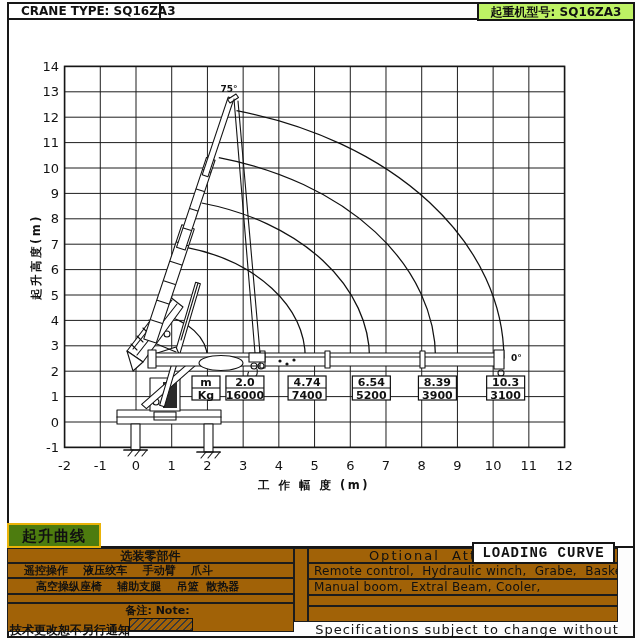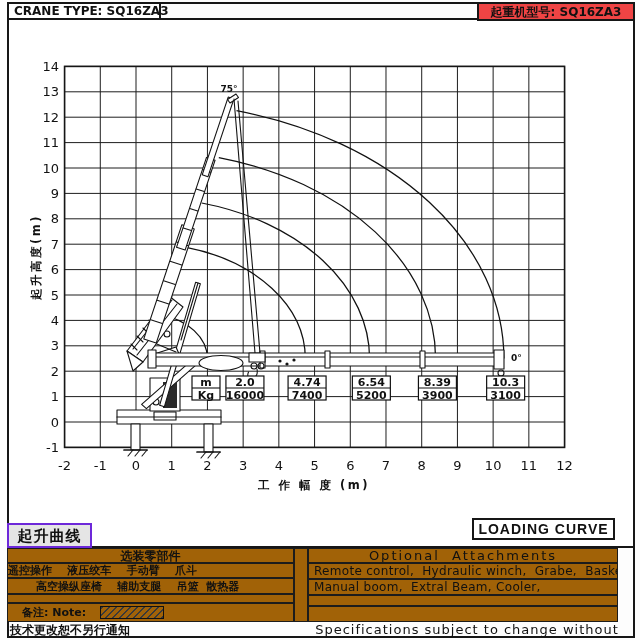--- a/index.html
+++ b/index.html
@@ -3,28 +3,28 @@
 <meta charset="utf-8">
 <style>
   html,body{margin:0;padding:0;background:#fafafa;}
   #page{position:relative;width:640px;height:640px;background:#fdfdfd;overflow:hidden;
         font-family:"DejaVu Sans","Liberation Sans",sans-serif;color:#111;}
   .abs{position:absolute;box-sizing:border-box;}
   .thin{border:1px solid #1c1c1c;}
   #page-border{left:7px;top:2px;width:628px;height:636px;border:2px solid #161616;background:transparent;}
   #main-frame{left:7px;top:18px;width:628px;height:530px;border:2px solid #161616;background:#fff;}
   #title-box-en{left:7px;top:2px;width:154px;height:18px;border:2px solid #161616;background:#fff;
-     font-weight:bold;font-size:12px;line-height:15px;padding-left:5px;white-space:pre;}
-  #title-box-cn{left:477px;top:2px;width:158px;height:19px;border:2px solid #161616;background:#ef4444;
+     font-weight:bold;font-size:12px;line-height:15px;padding-left:12px;white-space:pre;}
+  #title-box-cn{left:477px;top:2px;width:158px;height:19px;border:2px solid #161616;background:#bef264;
      font-weight:bold;font-size:12px;line-height:16px;text-align:center;white-space:pre;}
   #chart-svg{left:0;top:0;width:640px;height:640px;}
-  #curve-box-cn{left:7px;top:523px;width:85px;height:25px;border:2px solid #6d28d9;background:#e5e5e5;
+  #curve-box-cn{left:7px;top:523px;width:94px;height:25px;border:2px solid #eab308;background:#4d7c0f;
      font-weight:bold;font-size:15px;line-height:22px;text-align:center;letter-spacing:1px;z-index:3;}
-  #curve-box-en{left:472px;top:518px;width:143px;height:22px;border:2px solid #161616;background:#fff;
-     font-family:Liberation Sans, sans-serif;font-weight:bold;font-size:14px;line-height:19px;
+  #curve-box-en{left:472px;top:542px;width:143px;height:22px;border:2px solid #161616;background:#fff;
+     font-family:Liberation Mono, monospace;font-weight:bold;font-size:14px;line-height:19px;
      text-align:center;letter-spacing:1px;z-index:3;}
   .frow{background:#a16207;font-size:11px;font-weight:bold;line-height:14px;white-space:pre;overflow:hidden;}
   .center{text-align:center;}
   #opt-row-en{font-weight:normal;font-size:13px;letter-spacing:2px;}
   .en-row{font-weight:normal;font-size:12px;letter-spacing:0.3px;}
   #note-row{display:flex;align-items:center;font-weight:bold;}
   #note-hatch{display:inline-block;width:62px;height:11px;border:1px solid #111;margin:0 8px 0 14px;
      background:repeating-linear-gradient(135deg,#3a3a3a 0 1.5px,transparent 1.5px 5px);}
   #disclaimer-cn{border:none;background:transparent;font-weight:bold;font-size:12px;line-height:16px;padding-left:1px;}
   #disclaimer-en{border:none;background:transparent;font-weight:normal;font-size:13px;line-height:16px;text-align:center;letter-spacing:1px;}
@@ -225,24 +225,24 @@
     <text class="small-label" x="229" y="92" text-anchor="middle">75°</text>
     <text class="small-label" x="511" y="361">0°</text>
     <text class="axis-title" x="314" y="489" text-anchor="middle">工 作 幅 度 (m)</text>
     <text class="axis-title" x="40" y="257" text-anchor="middle" transform="rotate(-90 40 257)">起升高度(m)</text>
   </svg>
 
   <div class="abs" id="curve-box-cn">起升曲线</div>
   <div class="abs" id="curve-box-en">LOADING CURVE</div>
 
   <div class="abs frow thin center" style="left:7px;top:548px;width:287px;height:15px;font-size:12px;">选装零部件</div>
-  <div class="abs frow thin" style="left:7px;top:563px;width:287px;height:15px;">遥控操作    液压绞车    手动臂    爪斗</div>
+  <div class="abs frow thin" style="left:7px;top:563px;width:287px;height:15px;padding-left:16px;">遥控操作    液压绞车    手动臂    爪斗</div>
   <div class="abs frow thin" style="left:7px;top:578px;width:287px;height:16px;padding-left:28px;line-height:15px;">高空操纵座椅    辅助支腿    吊篮  散热器</div>
   <div class="abs frow thin" style="left:7px;top:594px;width:287px;height:9px;"></div>
-  <div class="abs frow thin" id="note-row" style="left:7px;top:603px;width:287px;height:19px;padding-left:14px;">
+  <div class="abs frow thin" id="note-row" style="left:7px;top:603px;width:287px;height:29px;padding-left:14px;flex-direction:column;">
     <span>备注: Note:</span>
     <span id="note-hatch"></span>
   </div>
 
   <div class="abs frow thin" style="left:294px;top:548px;width:14px;height:74px;"></div>
 
   <div class="abs frow thin center" id="opt-row-en" style="left:308px;top:548px;width:310px;height:15px;">Optional  Attachments</div>
   <div class="abs frow thin en-row" style="left:308px;top:563px;width:310px;height:16px;padding-left:5px;line-height:15px;">Remote control,  Hydraulic winch,  Grabe,  Basket,</div>
   <div class="abs frow thin en-row" style="left:308px;top:579px;width:310px;height:16px;padding-left:5px;line-height:15px;">Manual boom,  Extral Beam, Cooler,</div>
   <div class="abs frow thin" style="left:308px;top:595px;width:310px;height:11px;"></div>

